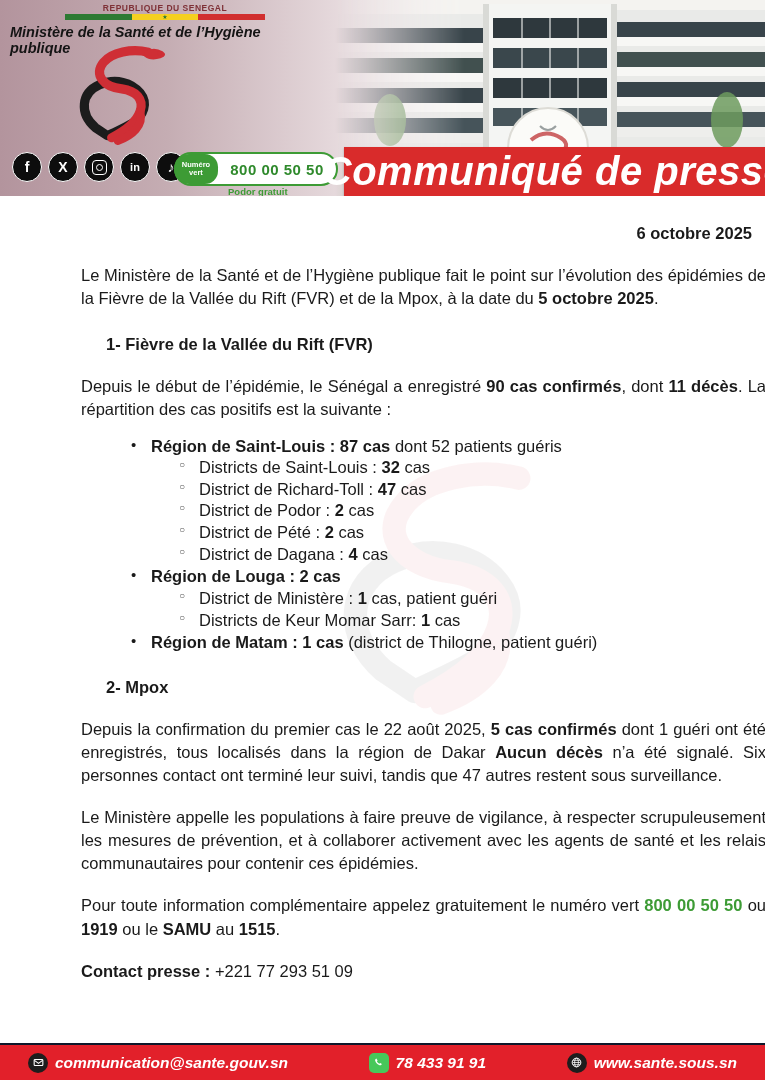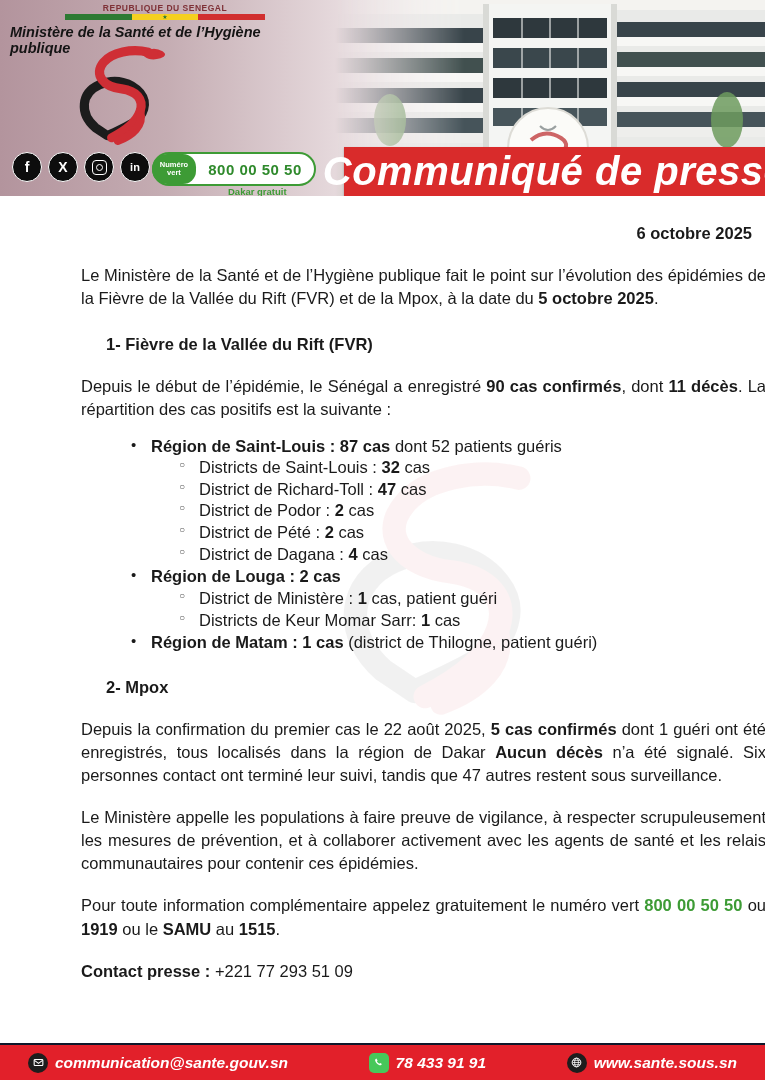--- a/index.html
+++ b/index.html
@@ -29,21 +29,21 @@
   
   .social{position:absolute;left:12px;top:152px;display:flex;gap:6px;}
   .soc{width:28px;height:28px;border-radius:50%;background:#0d0d0d;border:1.5px solid #fff;
        color:#fff;display:flex;align-items:center;justify-content:center;
        font-weight:bold;font-size:14px;cursor:pointer;}
   .soc.small{font-size:11px;}
   .ig-glyph{width:13px;height:13px;border:1.7px solid #fff;border-radius:4px;position:relative;}
   .ig-glyph::after{content:"";position:absolute;left:3px;top:3px;width:5px;height:5px;
        border:1.5px solid #fff;border-radius:50%;}
   
-  .hotline{position:absolute;left:152px;top:152px;width:160px;height:30px;
+  .hotline{position:absolute;left:174px;top:152px;width:160px;height:30px;
        background:#fff;border:2px solid #3d9b35;border-radius:17px;
        display:flex;align-items:center;}
   .hot-label{width:44px;height:30px;margin-left:-2px;background:#3d9b35;color:#fff;
        border-radius:16px 14px 14px 16px/16px 14px 14px 16px;
        font-size:7.5px;font-weight:bold;text-align:center;line-height:1.1;
        display:flex;align-items:center;justify-content:center;}
   .hot-num{flex:1;text-align:center;color:#2f8a2c;font-weight:bold;font-size:15px;
        letter-spacing:.5px;white-space:nowrap;}
   .hot-free{position:absolute;left:228px;top:186px;font-size:9.5px;font-weight:bold;color:#3d9b35;}
   
@@ -162,21 +162,21 @@
           <span class="ig-glyph"></span>
         </div>
       <div class="soc small">in</div>
       <div class="soc">♪</div>
     </div>
 
     <div class="hotline">
       <div class="hot-label">Numéro vert</div>
       <div class="hot-num">800 00 50 50</div>
     </div>
-    <div class="hot-free">Dakar gratuit</div>
+    <div class="hot-free">Podor gratuit</div>
 
     <div class="banner">
       <span>Communiqué de presse</span>
     </div>
   </div>
 
   <svg class="watermark" viewBox="0 0 200 110" aria-hidden="true">
     <path d="M30,92 C14,78 16,58 34,50 C50,43 66,48 74,58 C82,68 78,80 66,88 C58,93 48,97 42,100 Z" fill="none" stroke="#1c1c1c" stroke-width="9" stroke-linejoin="round" transform="translate(6,-6)"></path>
     <path d="M52,96 C64,90 76,82 80,70 C84,58 76,50 62,48 C44,46 34,34 44,22 C52,12 72,8 88,12" fill="none" stroke="#cf2e35" stroke-width="9" stroke-linecap="round"></path>
     <path d="M80,70 C84,84 72,94 58,99" fill="none" stroke="#cf2e35" stroke-width="8" stroke-linecap="round"></path>

